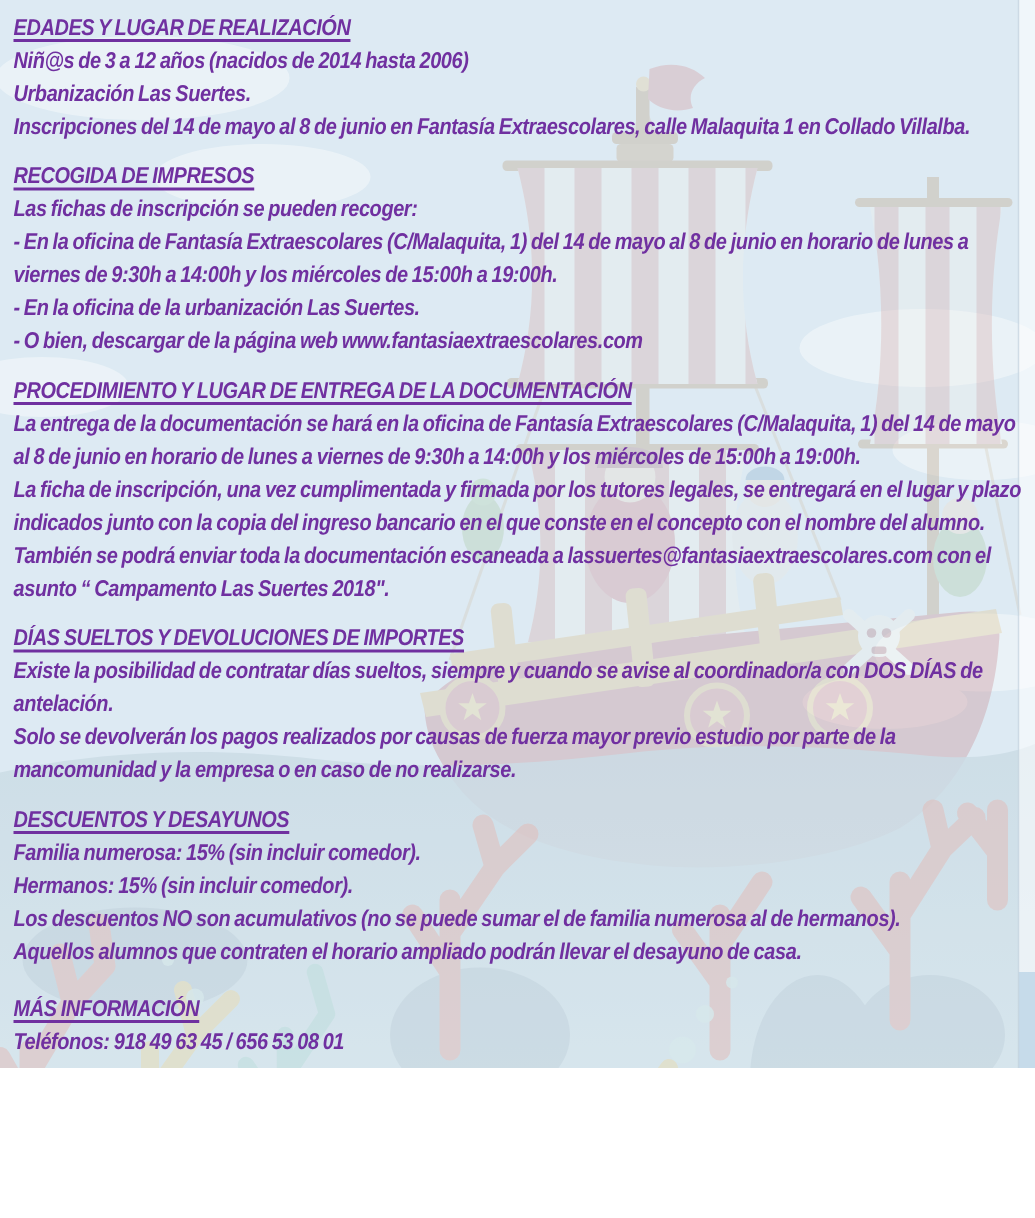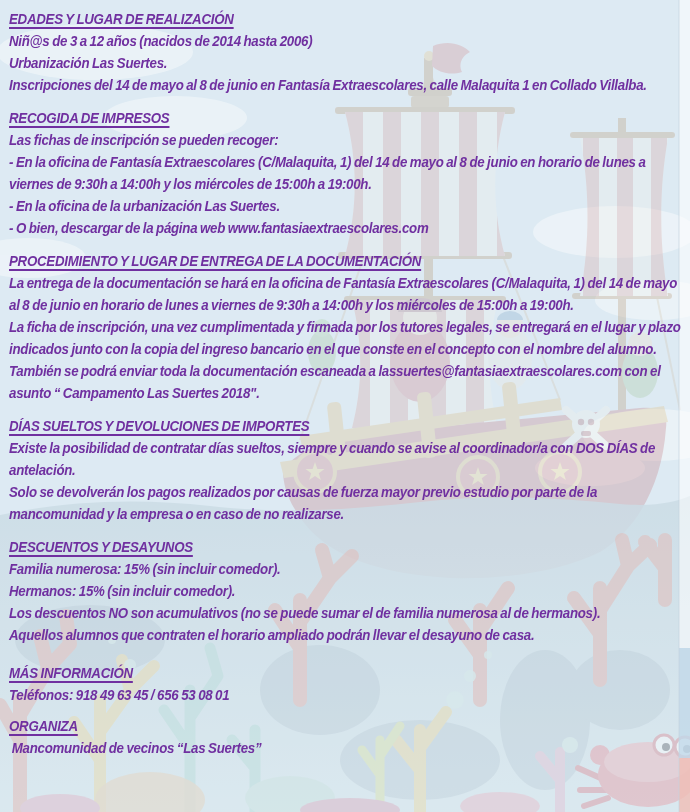--- a/index.html
+++ b/index.html
@@ -1,17 +1,17 @@
 <!DOCTYPE html>
 <html><head>
 <meta charset="utf-8">
 <style>
   html,body { margin:0; padding:0; background:#ffffff; }
   .page {
-    position:relative; width:690px; height:812px; overflow:hidden;
+    position:relative; width:690px; height:712px; overflow:hidden;
     background:#d2e3f0;
     font-family:"Liberation Sans", sans-serif;
   }
   .bg { position:absolute; inset:0; width:690px; height:812px; }
   .content {
     position:absolute; left:9px; top:8px; width:772px;
     transform:scaleX(0.875); transform-origin:0 0;
     color:#7030A0; font-weight:bold; font-style:italic;
     font-size:15.2px; line-height:22px; letter-spacing:-0.3px; word-spacing:-0.8px;
   }

